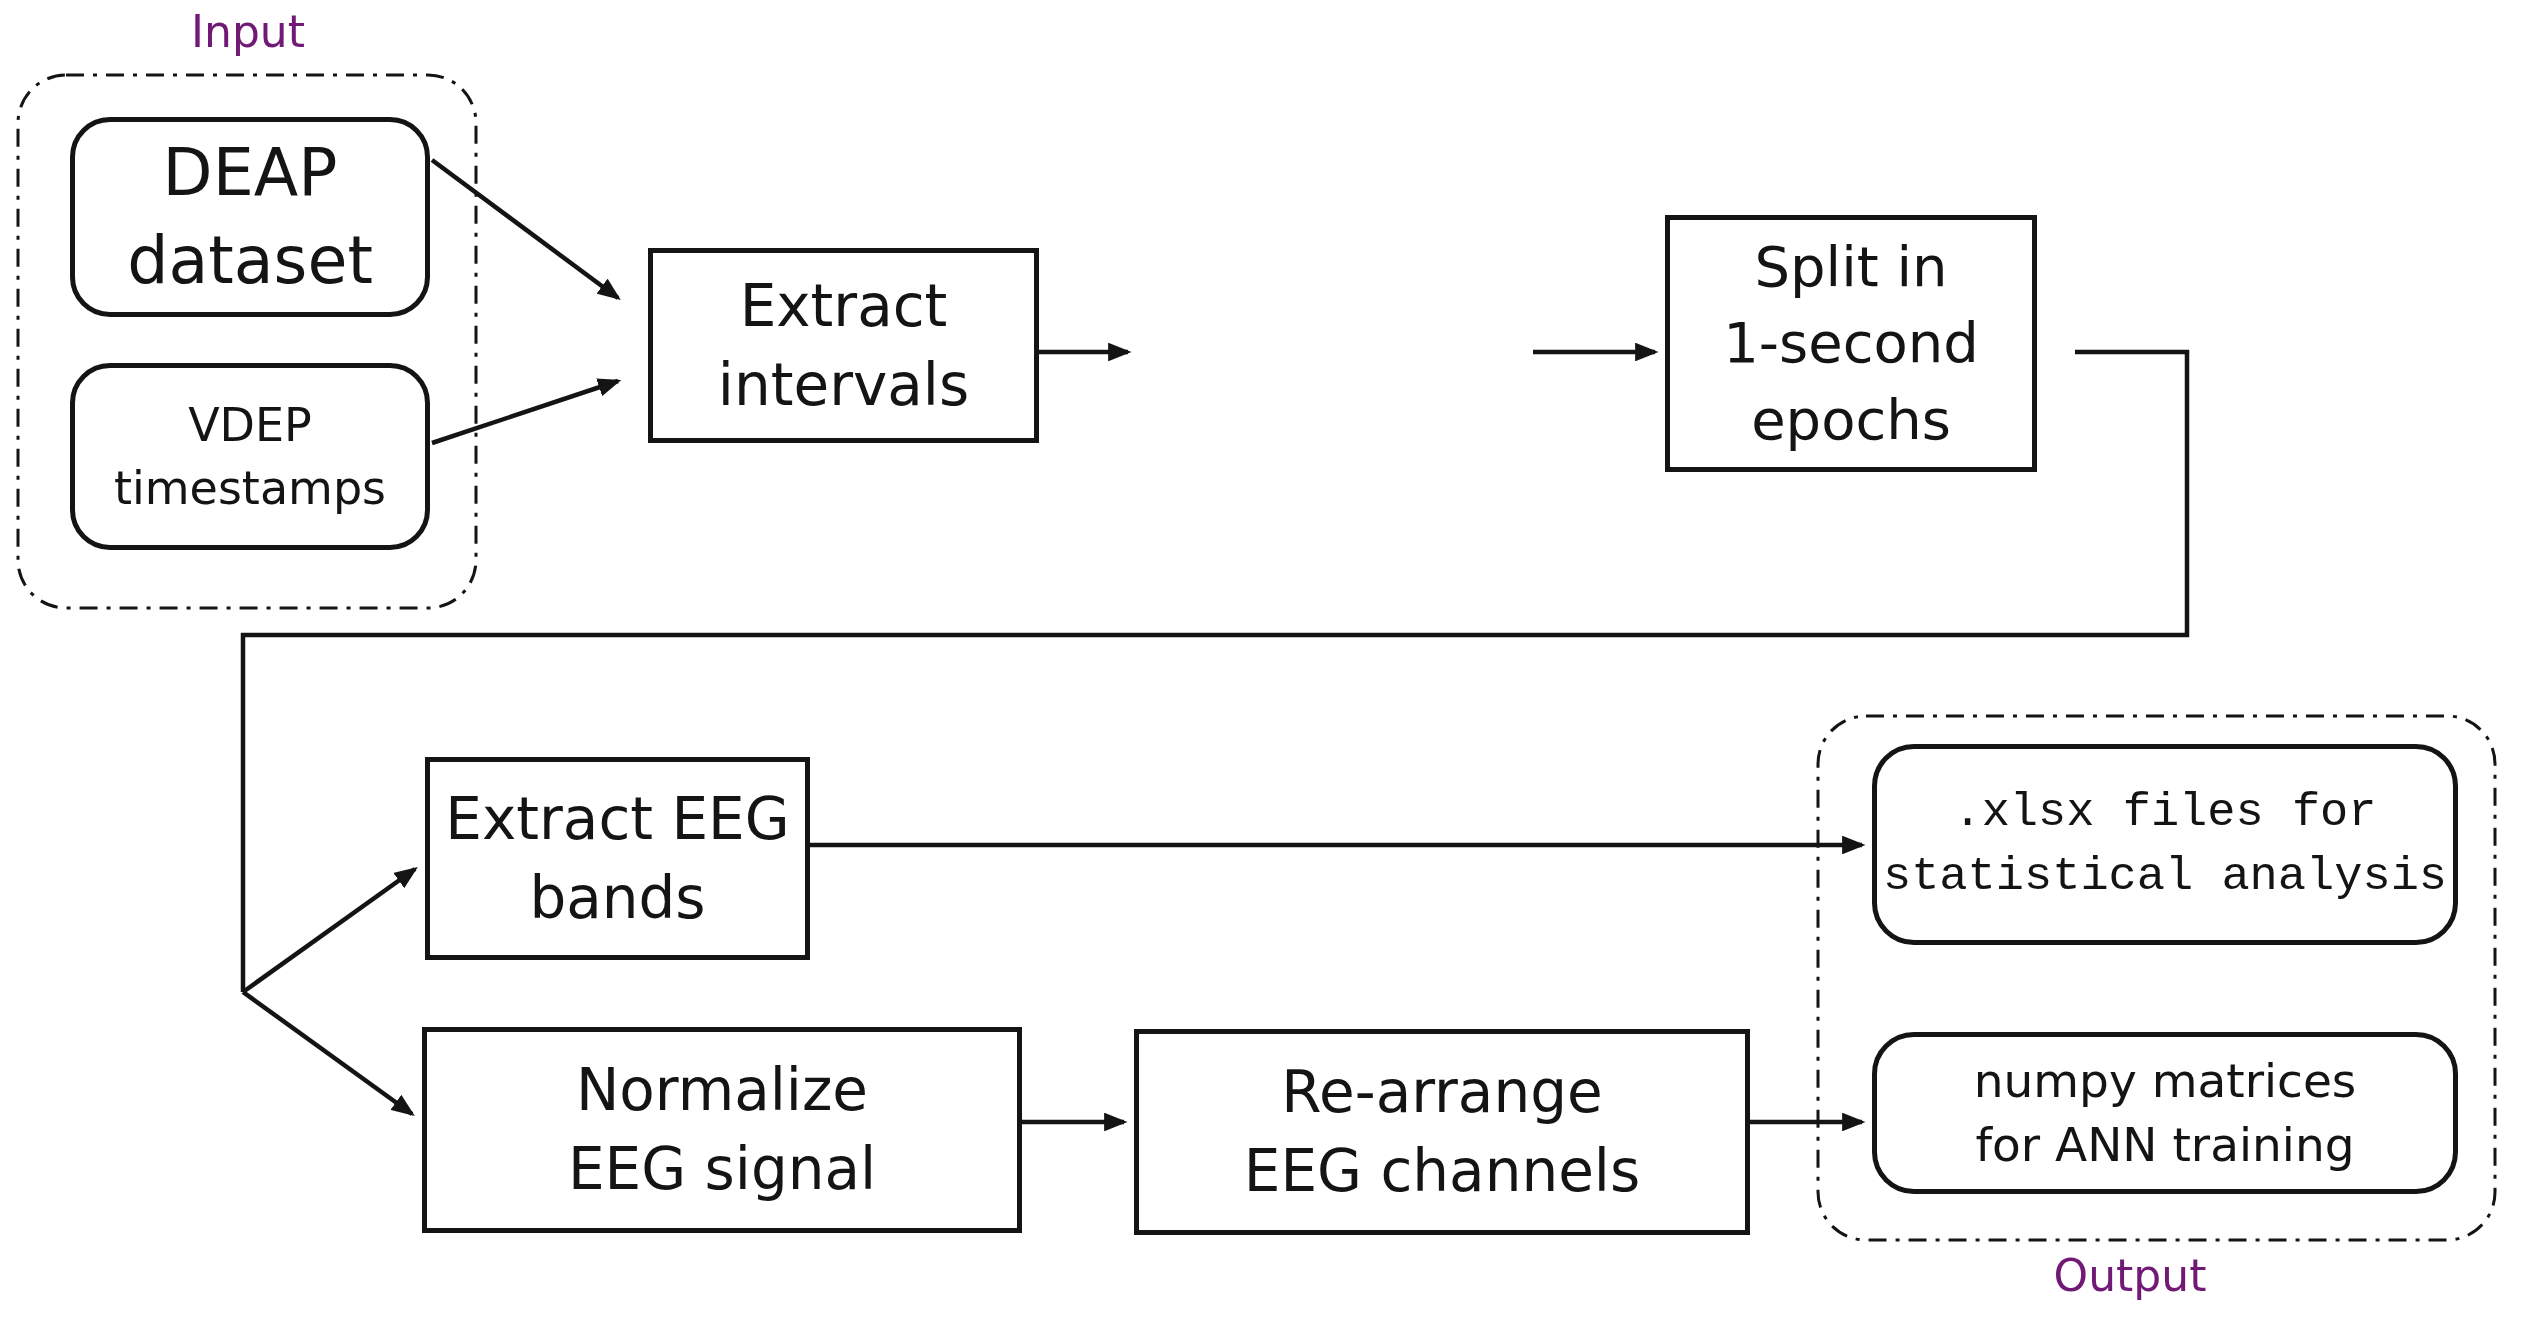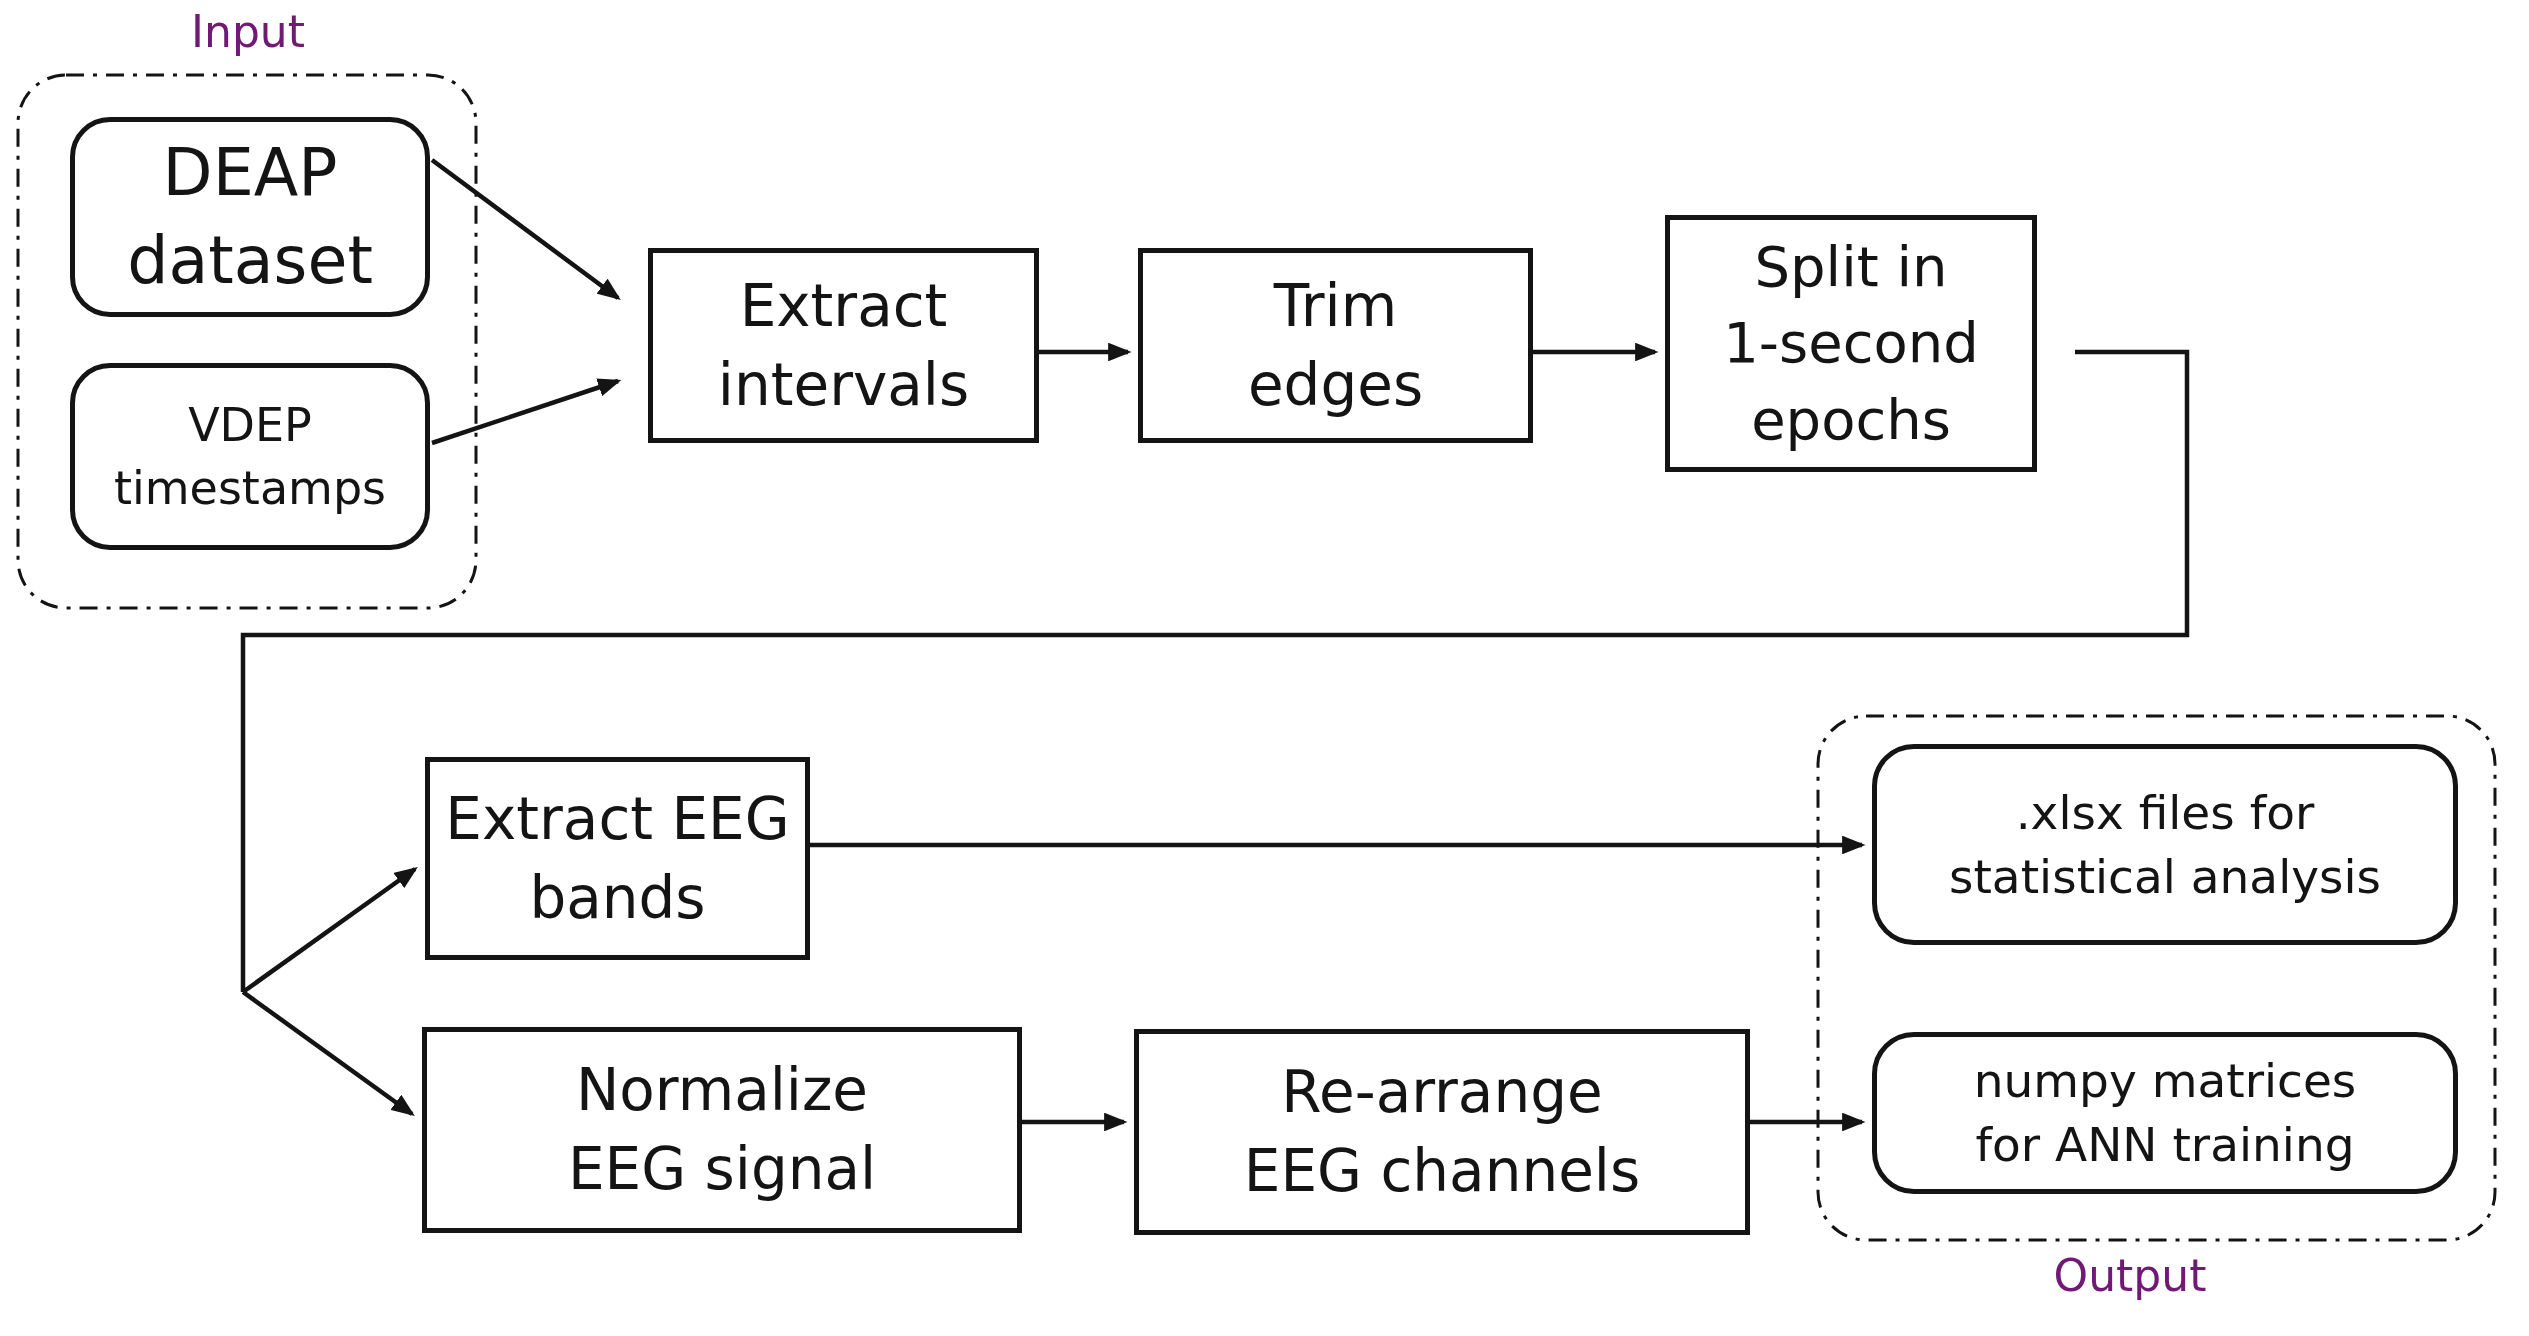--- a/index.html
+++ b/index.html
@@ -33,21 +33,21 @@
   }
   
   .n-deap      {left:70px;  top:117px;  width:360px; height:200px; font-size:65px; border-radius:40px;}
   .n-vdep      {left:70px;  top:363px;  width:360px; height:187px; font-size:46px; border-radius:40px;}
   .n-extract   {left:628px; top:248px;  width:391px; height:195px; font-size:58px;margin-left:20px;}
   .n-trim      {left:1138px;top:248px;  width:395px; height:195px; font-size:58px;}
   .n-split     {left:1665px;top:215px;  width:372px; height:257px; font-size:56px;}
   .n-bands     {left:425px; top:757px;  width:385px; height:203px; font-size:58px;}
   .n-normalize {left:422px; top:1027px; width:600px; height:206px; font-size:58px;}
   .n-rearrange {left:1134px;top:1029px; width:616px; height:206px; font-size:58px;}
-  .n-xlsx      {left:1872px;top:744px;  width:586px; height:201px; font-size:47px; border-radius:42px;}
+  .n-xlsx      {left:1872px;top:744px;  width:586px; height:201px; font-size:47px; border-radius:42px;font-family:Liberation Mono, monospace;}
   .n-numpy     {left:1872px;top:1032px; width:586px; height:162px; font-size:47px; border-radius:42px;}
   .lbl-input   {left:148px; top:6px;   width:200px;}
   .lbl-output  {left:2020px;top:1250px; width:220px;}
 </style>
 </head>
 <body>
 
 <div class="stage">
 
   <svg class="layer" viewBox="0 0 2529 1336" width="2529" height="1336" fill="none" stroke="#141414" stroke-width="4.5">
@@ -77,22 +77,20 @@
 
   <div class="node rounded n-deap">DEAP
 dataset</div>
 
   <div class="node rounded n-vdep">VDEP
 timestamps</div>
 
   <div class="node n-extract">Extract
 intervals</div>
 
-  <div class="node n-trim">Trim
-edges</div>
 
   <div class="node n-split">Split in
 1-second
 epochs</div>
 
   <div class="node n-bands">Extract EEG
 bands</div>
 
   <div class="node n-normalize">Normalize
 EEG signal</div>

